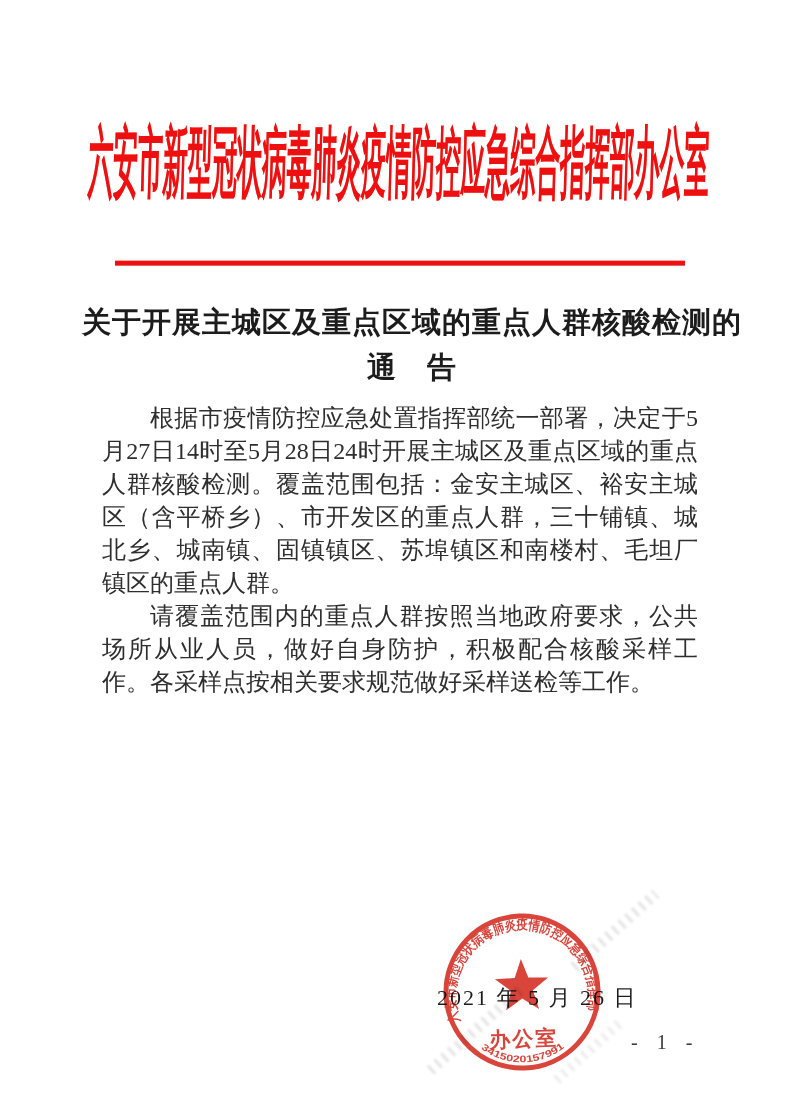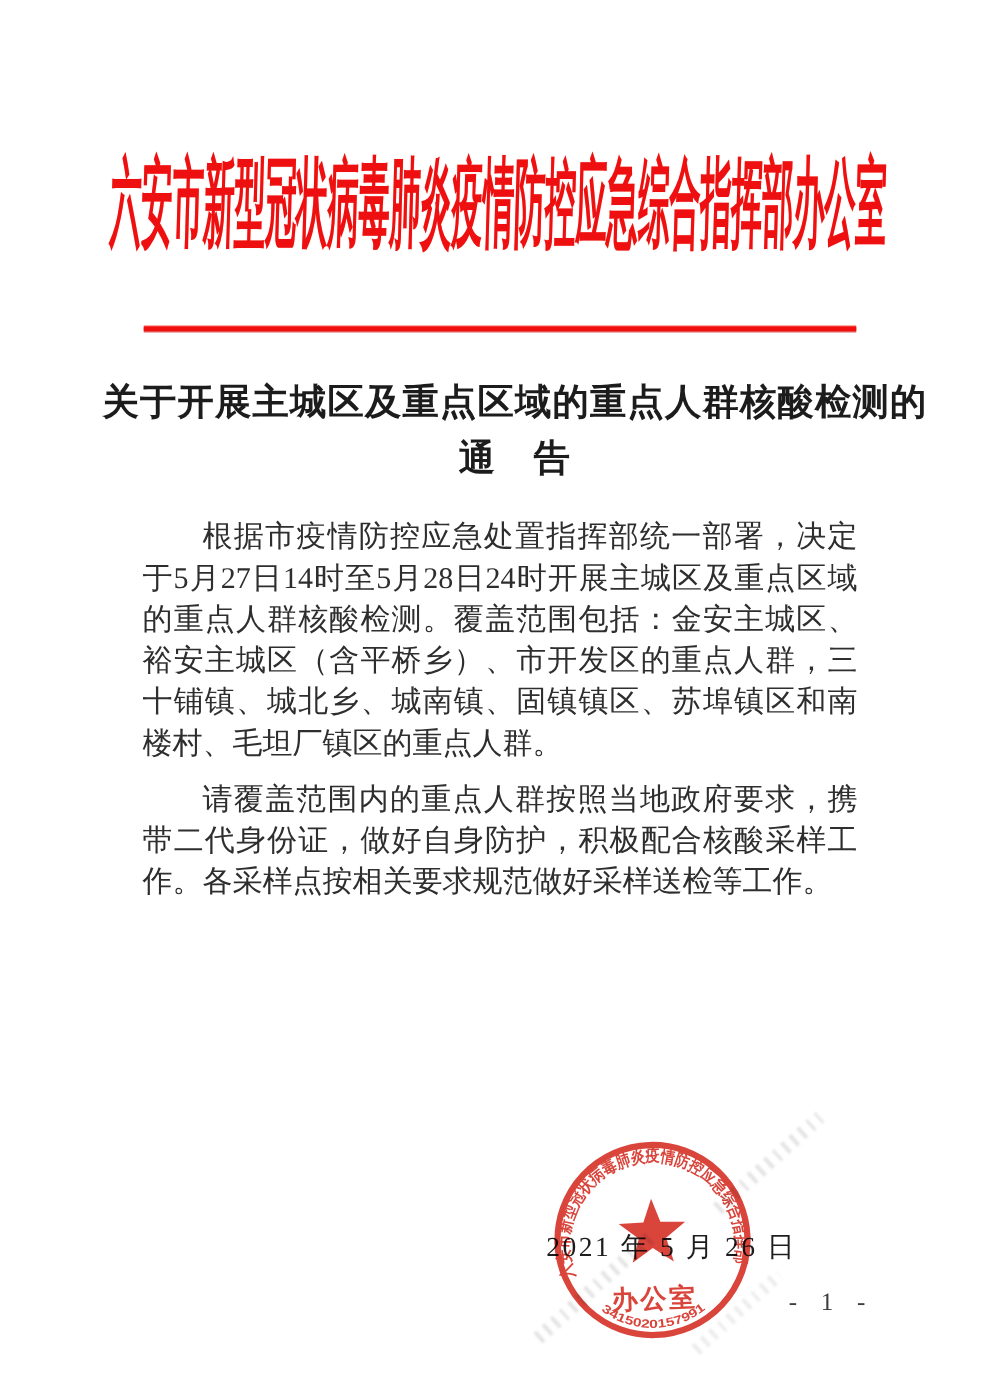--- a/index.html
+++ b/index.html
@@ -35,21 +35,21 @@
     font-size:29px;line-height:45px;font-weight:bold;
     color:#1c1c1c;letter-spacing:1px;
   }
   
   .body-text{
     position:absolute;left:102px;top:402px;width:596px;
     font-size:24px;line-height:33px;
     color:#2e2e2e;
     text-align:justify;
   }
-  .body-text p{margin:12px;text-indent:2em;}
+  .body-text p{margin:0;text-indent:2em;}
   
   .date-line{
     position:absolute;left:437px;top:983px;
     font-size:22px;letter-spacing:2px;color:#1d1d1d;
     white-space:nowrap;z-index:1;
   }
   .seal{
     position:absolute;left:437px;top:907px;width:170px;height:170px;
     z-index:2;mix-blend-mode:multiply;opacity:.92;
     transform:rotate(-2deg);
@@ -94,21 +94,21 @@
 
   <div class="red-rule"></div>
 
   <h1 class="doc-title">
     <span>关于开展主城区及重点区域的重点人群核酸检测的</span><br>
     <span>通　告</span>
   </h1>
 
   <div class="body-text">
     <p>根据市疫情防控应急处置指挥部统一部署，决定于5月27日14时至5月28日24时开展主城区及重点区域的重点人群核酸检测。覆盖范围包括：金安主城区、裕安主城区（含平桥乡）、市开发区的重点人群，三十铺镇、城北乡、城南镇、固镇镇区、苏埠镇区和南楼村、毛坦厂镇区的重点人群。</p>
-    <p>请覆盖范围内的重点人群按照当地政府要求，携带二代身份证，做好自身防护，积极配合核酸采样工作。各采样点按相关要求规范做好采样送检等工作。</p>
+    <p>请覆盖范围内的重点人群按照当地政府要求，公共场所从业人员，做好自身防护，积极配合核酸采样工作。各采样点按相关要求规范做好采样送检等工作。</p>
   </div>
 
   <div class="smudge smudge-a"></div>
   <div class="smudge smudge-b"></div>
   <div class="smudge smudge-c"></div>
 
   <div class="date-line">2021 年 5 月 26 日</div>
 
   <svg class="seal" viewBox="0 0 170 170" xmlns="http://www.w3.org/2000/svg">
     <defs>

